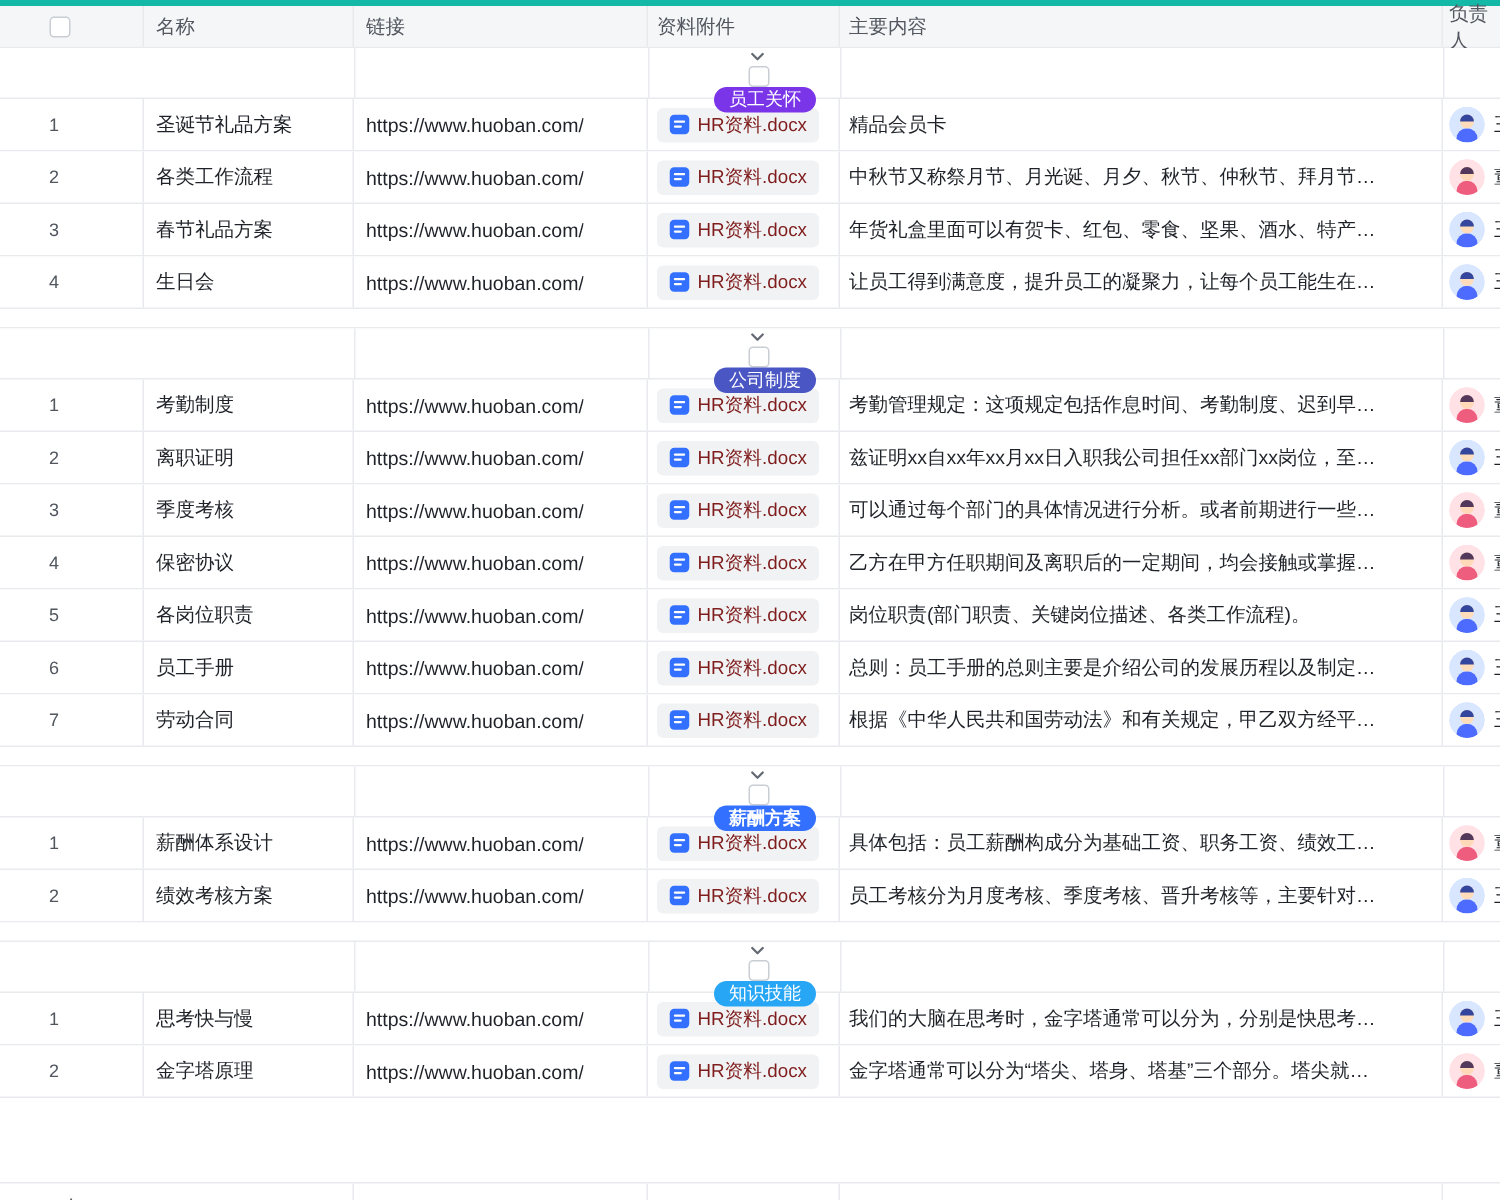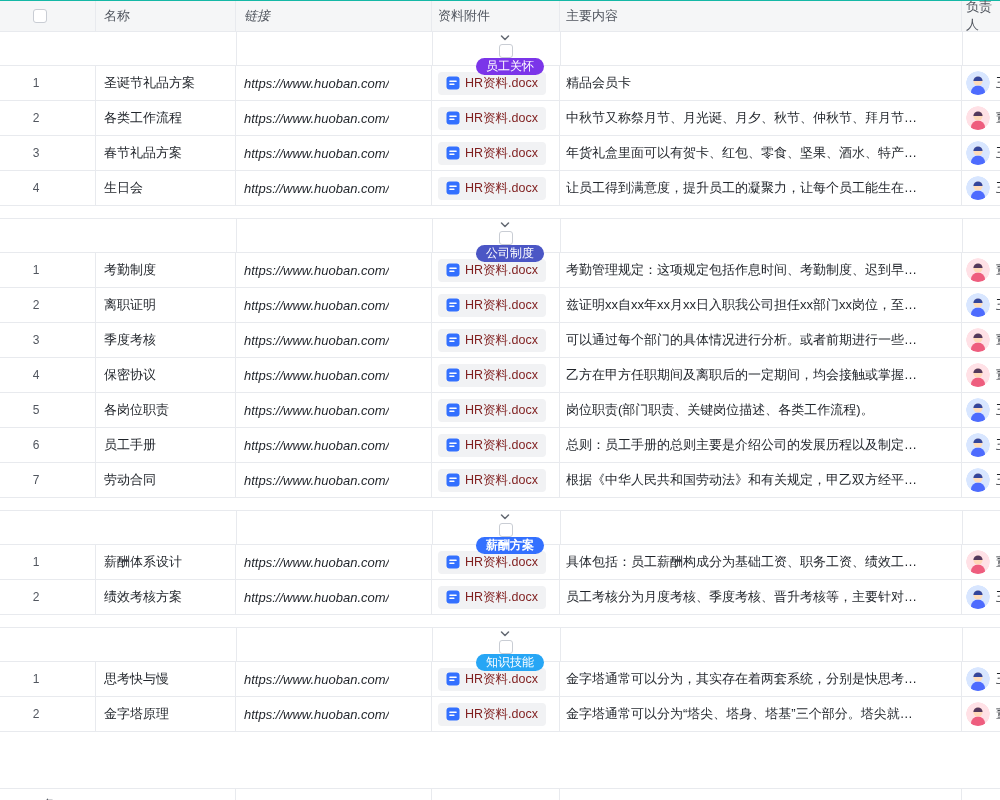--- a/index.html
+++ b/index.html
@@ -4,27 +4,27 @@
 <style>
   * { box-sizing: border-box; margin: 0; padding: 0; }
   html,body { background:#fff; }
   body { font-family: "Liberation Sans", "DejaVu Sans", sans-serif; }
   .app { position: relative; width: 1000px; height: 800px; background: #fff; overflow: hidden; color:#1f2329; font-size:13px; }
 
   
   .cell { border-right: 1px solid #e8eaee; height: 100%; display: flex; align-items: center; overflow: hidden; flex: none; }
   .col-check   { width: 96px; }
   .col-name    { width: 140px; padding-left: 8px; }
-  .col-link    { width: 196px; padding-left: 8px; font-style: italic; }
+  .col-link    { width: 196px; padding-left: 8px; }
   .col-attach  { width: 128px; padding-left: 6px; }
   .col-content { width: 402px; padding-left: 6px; }
   .col-owner   { flex: 1 1 auto; border-right: none; padding-left: 4px; overflow: visible; }
 
   
-  .table-header { display: flex; height: 32px; background: #f5f6f7; border-top: 1px solid #14b8a6; border-bottom: 1px solid #e8eaee; color: #51565f; }
+  .table-header { display: flex; height: 32px; background: #f5f6f7; border-top: 4px solid #14b8a6; border-bottom: 1px solid #e8eaee; color: #51565f; }
   .table-header .cell { background: #f5f6f7; }
   .table-header .col-check { padding-left: 33px; }
 
   
   .checkbox { display:inline-block; width: 14px; height: 14px; border: 1px solid #c9cdd4; border-radius: 3px; background: #fff; flex: none; }
 
   
   .group-header { position: relative; display: flex; align-items: center; height: 34px; border-bottom: 1px solid #e8eaee; background:
       linear-gradient(#e8eaee,#e8eaee) 236px 0 / 1px 100% no-repeat,
       linear-gradient(#e8eaee,#e8eaee) 432px 0 / 1px 100% no-repeat,
@@ -699,21 +699,21 @@
       <span class="chip">
         <svg width="14" height="14" viewBox="0 0 14 14">
           <rect x="0.5" y="0.5" width="13" height="13" rx="3" fill="#3370ff"></rect>
           <rect x="3.2" y="4.4" width="7.6" height="1.5" rx="0.75" fill="#ffffff"></rect>
           <rect x="3.2" y="7.6" width="5.4" height="1.5" rx="0.75" fill="#ffffff"></rect>
         </svg>
         <span class="chip-text">HR资料.docx</span>
       </span>
     </div>
     <div class="cell col-content">
-      <span class="row-content">金字塔通常可以分为，其实存在着两套系统，分别是快思考…</span>
+      <span class="row-content">我们的大脑在思考时，金字塔通常可以分为，分别是快思考…</span>
     </div>
     <div class="cell col-owner">
       <span class="avatar male">
         <svg width="24" height="24" viewBox="0 0 24 24">
           <defs>
                     <clipPath id="avclip">
                       <circle cx="12" cy="12" r="12"></circle>
                     </clipPath>
                   </defs>
           <g clip-path="url(#avclip)">

